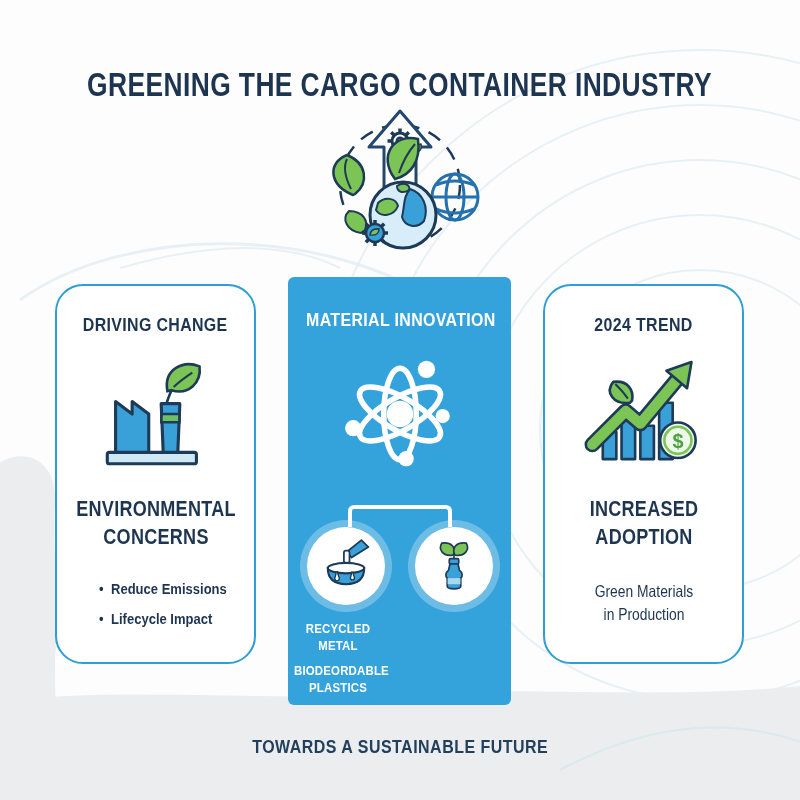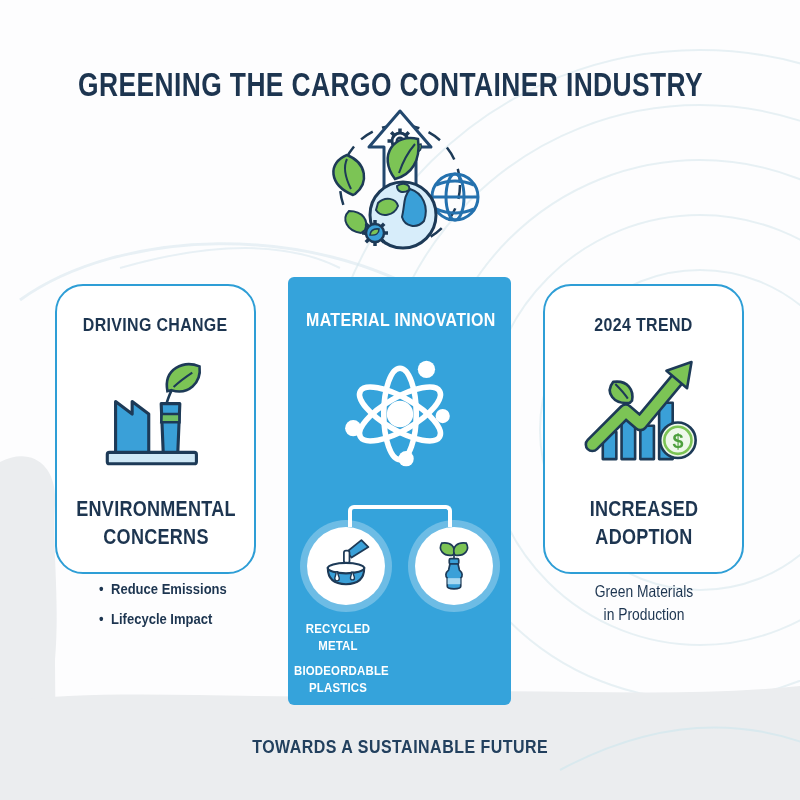--- a/index.html
+++ b/index.html
@@ -1,28 +1,28 @@
 <!DOCTYPE html>
 <html><head>
 <meta charset="utf-8">
 <style>
   html,body{margin:0;padding:0;background:#fff;}
   .canvas{position:relative;width:800px;height:800px;overflow:hidden;
           background:#fdfdfe;font-family:"Liberation Sans",sans-serif;}
   .bg-decor{position:absolute;left:0;top:0;z-index:0;}
 
-  .title{position:absolute;top:44px;left:0;width:800px;text-align:left;
+  .title{position:absolute;top:44px;left:0;width:800px;text-align:center;
          font-size:33px;font-weight:bold;color:#1d3550;letter-spacing:.5px;white-space:nowrap;z-index:2;}
   .cx{display:inline-block;transform:scaleX(.8);transform-origin:center;white-space:nowrap;}
   .cx84{display:inline-block;transform:scaleX(.84);transform-origin:center;white-space:nowrap;}
 
   .hero{position:absolute;left:315px;top:108px;width:170px;height:142px;z-index:2;}
 
   .card{position:absolute;border-radius:28px;box-sizing:border-box;z-index:2;}
-  .card-side{width:201px;height:290px;top:284px;background:#fff;border:2.5px solid #2e9ed6;}
+  .card-side{width:201px;height:380px;top:284px;background:#fff;border:2.5px solid #2e9ed6;}
   .card-left{left:55px;}
   .card-right{left:543px;}
   .card-mid{left:288px;top:277px;width:223px;height:428px;background:#35a3db;border-radius:6px;}
 
   .card h2{position:absolute;top:28px;left:0;width:100%;margin:0;text-align:center;
            font-size:19px;font-weight:bold;color:#1d3550;letter-spacing:.4px;}
   .card-mid h2{top:32px;color:#ffffff;}
 
   .cicon{position:absolute;left:50%;transform:translateX(-50%);}
   .factory-icon{top:70px;width:116px;height:114px;}

